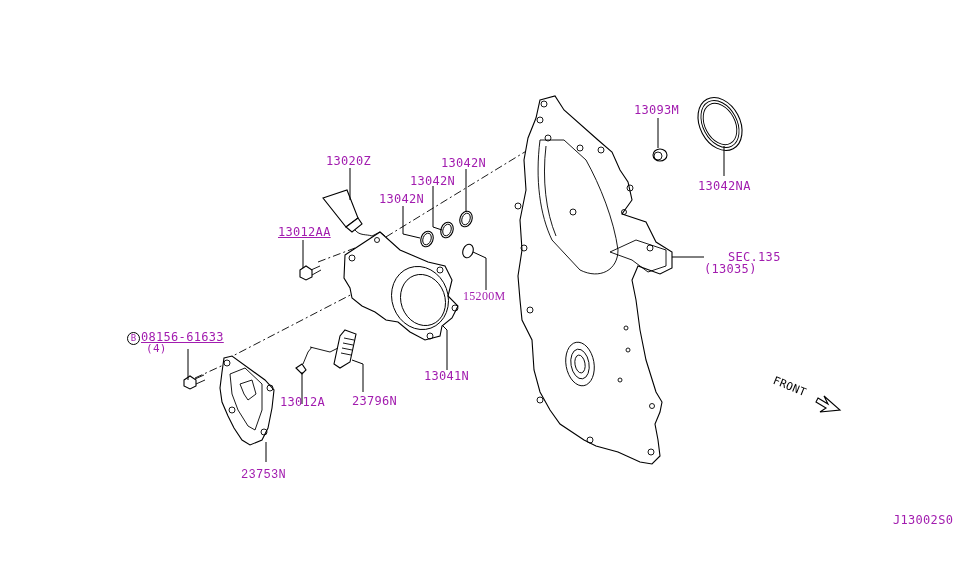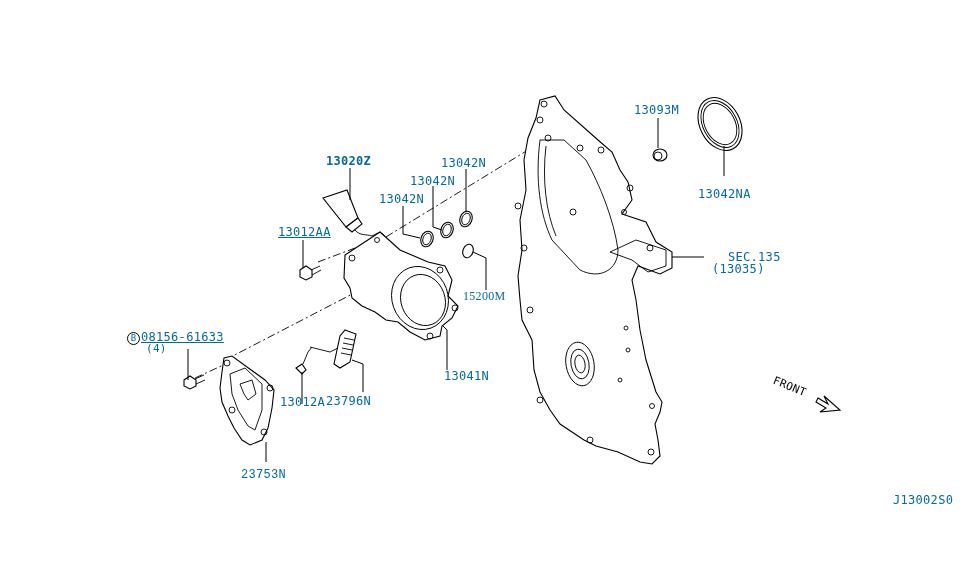--- a/index.html
+++ b/index.html
@@ -1,18 +1,18 @@
 <!DOCTYPE html>
 <html><head>
 <meta charset="utf-8">
 <style>
   html, body { margin:0; padding:0; background:#ffffff; }
   body { width:975px; height:566px; position:relative; overflow:hidden; font-family:"DejaVu Sans Mono", monospace; }
   #diagram { position:absolute; left:0; top:0; width:975px; height:566px; }
-  .lbl { position:absolute; font-family:"DejaVu Sans Mono", monospace; font-size:12px; color:#0369a1; letter-spacing:0.3px; white-space:nowrap; line-height:13px; }
+  .lbl { position:absolute; font-family:"DejaVu Sans Mono", monospace; font-size:12px; color:#a21caf; letter-spacing:0.3px; white-space:nowrap; line-height:13px; }
   .lbl-small { font-size:11px; }
   .front { position:absolute; left:776px; top:374px; font-size:11px; transform:rotate(22deg); transform-origin:left top; color:#000; }
   .b-circle { display:inline-block; width:11px; height:11px; border:1px solid #000; border-radius:50%; font-size:9px; line-height:11px; text-align:center; margin-right:1px; }
   svg .part { fill:#fff; stroke:#000; stroke-width:1.1; }
   svg .thin { fill:none; stroke:#000; stroke-width:0.9; }
   svg .lead { fill:none; stroke:#000; stroke-width:1; }
   svg .dash { fill:none; stroke:#000; stroke-width:0.9; stroke-dasharray:8 3 2 3; }
 </style>
 </head>
 <body>
@@ -150,32 +150,32 @@
     <polyline class="lead" points="188,349 188,380"></polyline>
     <polyline class="lead" points="352,360 363,364 363,392"></polyline>
     <polyline class="lead" points="302,372 302,404"></polyline>
     <polyline class="lead" points="266,442 266,462"></polyline>
     <polyline class="lead" points="658,118 658,148"></polyline>
     <polyline class="lead" points="724,146 724,176"></polyline>
     <polyline class="lead" points="672,257 704,257"></polyline>
   </g>
 </svg>
 
-<div class="lbl" style="left:326px;top:155px;font-weight:bold;">13020Z</div>
+<div class="lbl" style="left:326px;top:155px;">13020Z</div>
 <div class="lbl" style="left:441px;top:157px;">13042N</div>
 <div class="lbl" style="left:410px;top:175px;">13042N</div>
 <div class="lbl" style="left:379px;top:193px;">13042N</div>
 <div class="lbl" style="left:278px;top:226px;text-decoration:underline;">13012AA</div>
 <div class="lbl" style="left:463px;top:290px;font-family:Liberation Serif, serif;">15200M</div>
-<div class="lbl" style="left:424px;top:370px;margin-left:20px;">13041N</div>
+<div class="lbl" style="left:424px;top:370px;">13041N</div>
 <div class="lbl" style="left:127px;top:331px;text-decoration:underline;">
   <span class="b-circle">B</span><span>08156-61633</span>
 </div>
 <div class="lbl lbl-small" style="left:146px;top:342px;">(4)</div>
-<div class="lbl" style="left:326px;top:395px;">23796N</div>
+<div class="lbl" style="left:352px;top:395px;">23796N</div>
 <div class="lbl" style="left:280px;top:396px;">13012A</div>
 <div class="lbl" style="left:241px;top:469px;font-family:Liberation Mono, monospace;">23753N</div>
 <div class="lbl" style="left:634px;top:104px;">13093M</div>
-<div class="lbl" style="left:698px;top:180px;margin-top:8px;">13042NA</div>
+<div class="lbl" style="left:698px;top:180px;">13042NA</div>
 <div class="lbl" style="left:728px;top:251px;">SEC.135</div>
-<div class="lbl" style="left:704px;top:263px;margin-left:8px;">(13035)</div>
+<div class="lbl" style="left:704px;top:263px;">(13035)</div>
 <div class="lbl front">FRONT</div>
-<div class="lbl" style="left:893px;top:494px;text-align:center;">J13002S0</div>
+<div class="lbl" style="left:893px;top:514px;text-align:center;">J13002S0</div>
 
 </body></html>

